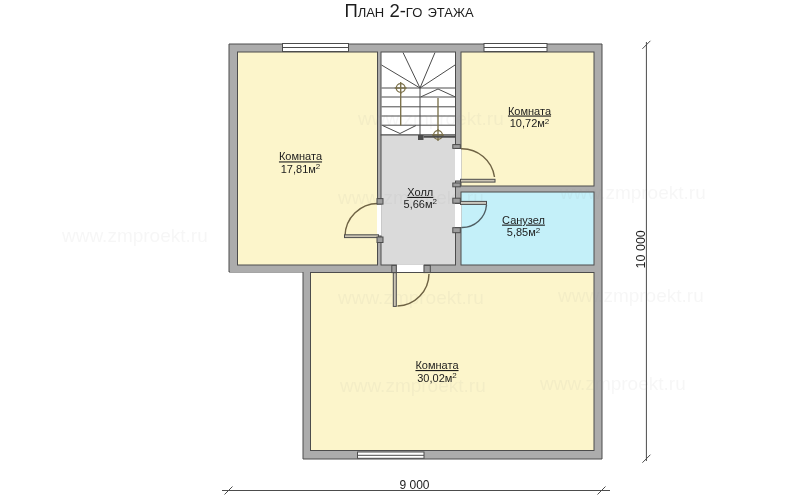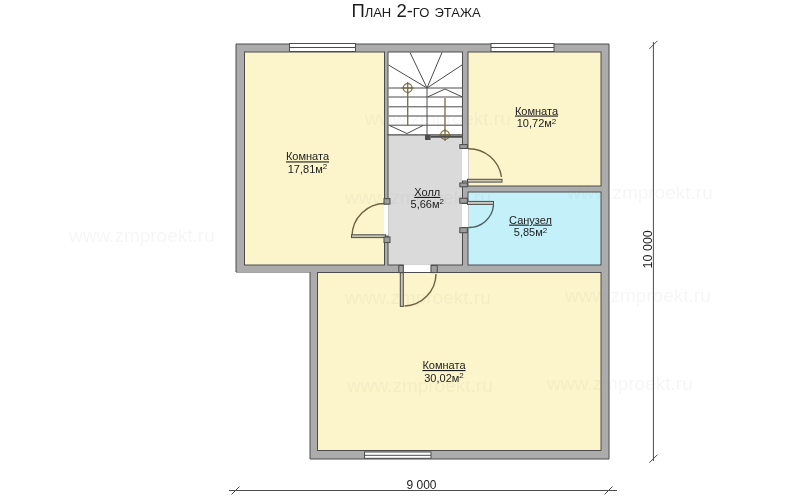--- a/index.html
+++ b/index.html
@@ -1,16 +1,16 @@
 <!DOCTYPE html>
 <html><head>
 <meta charset="utf-8">
 <style>
   html,body{margin:0;padding:0;background:#fff;}
-  .wrap{width:729px;height:496px;position:relative;font-family:"Liberation Sans",sans-serif;margin-left:7px;}
+  .wrap{width:729px;height:496px;position:relative;font-family:"Liberation Sans",sans-serif;}
   svg{position:absolute;top:0;left:0;}
   text{font-family:"Liberation Sans",sans-serif;}
 </style>
 </head>
 <body>
 <div class="wrap">
 <svg width="795" height="496" viewBox="0 0 795 496">
 
   <rect x="0" y="0" width="795" height="496" fill="#ffffff"></rect>
 

